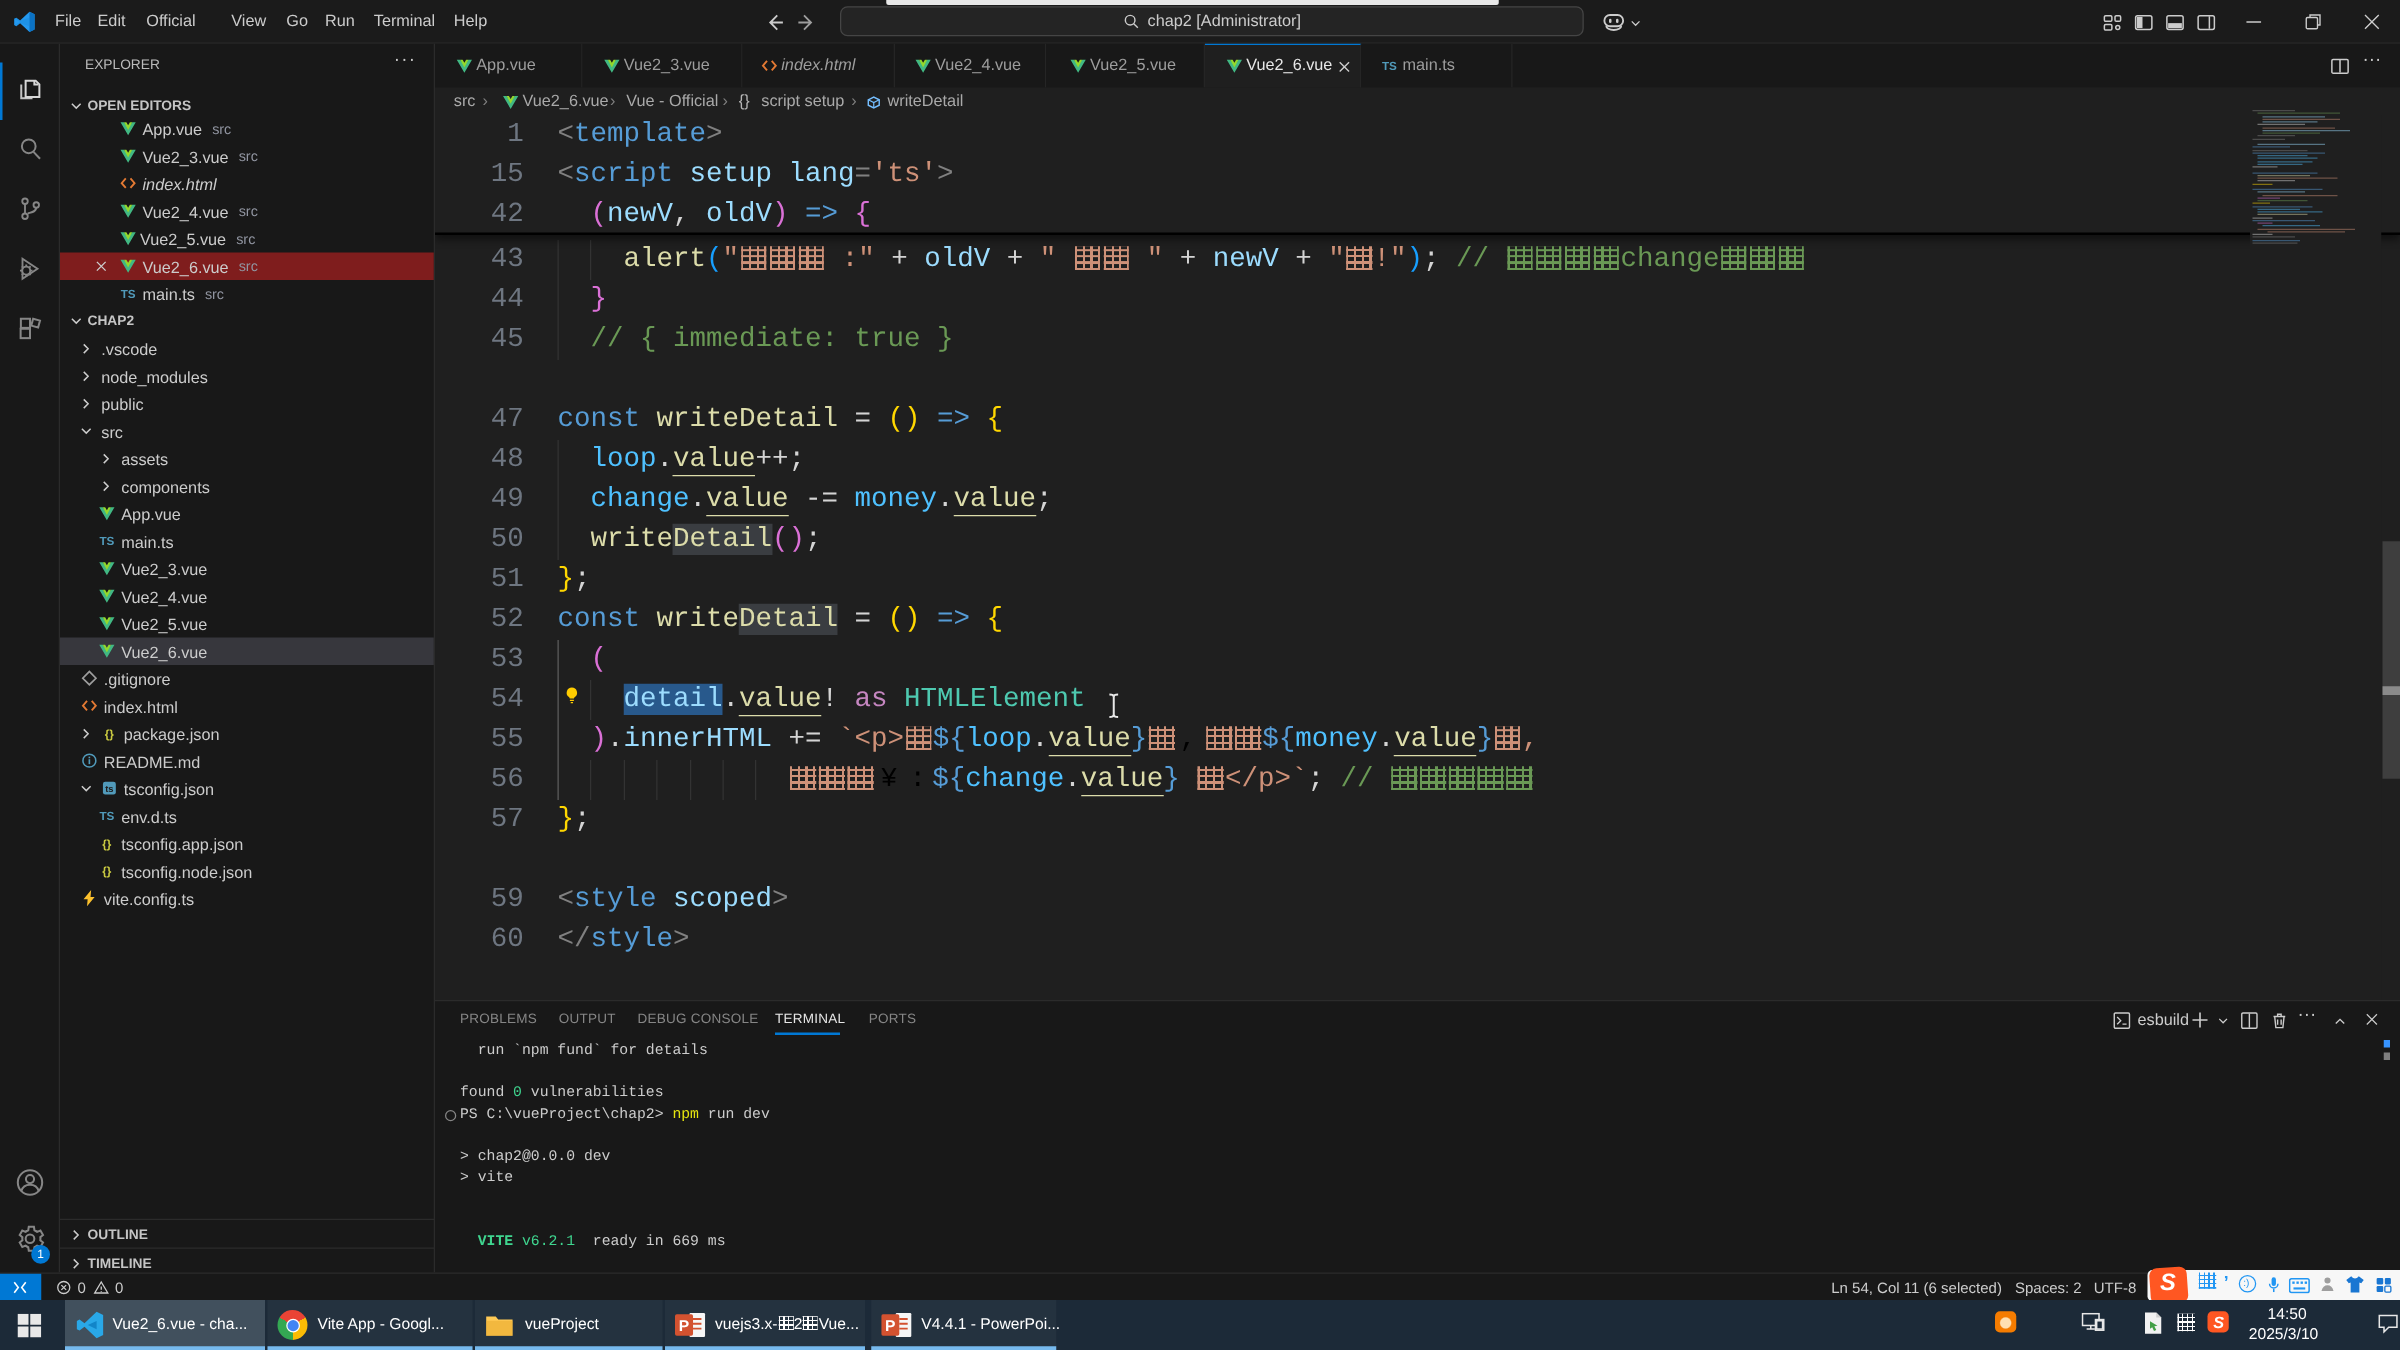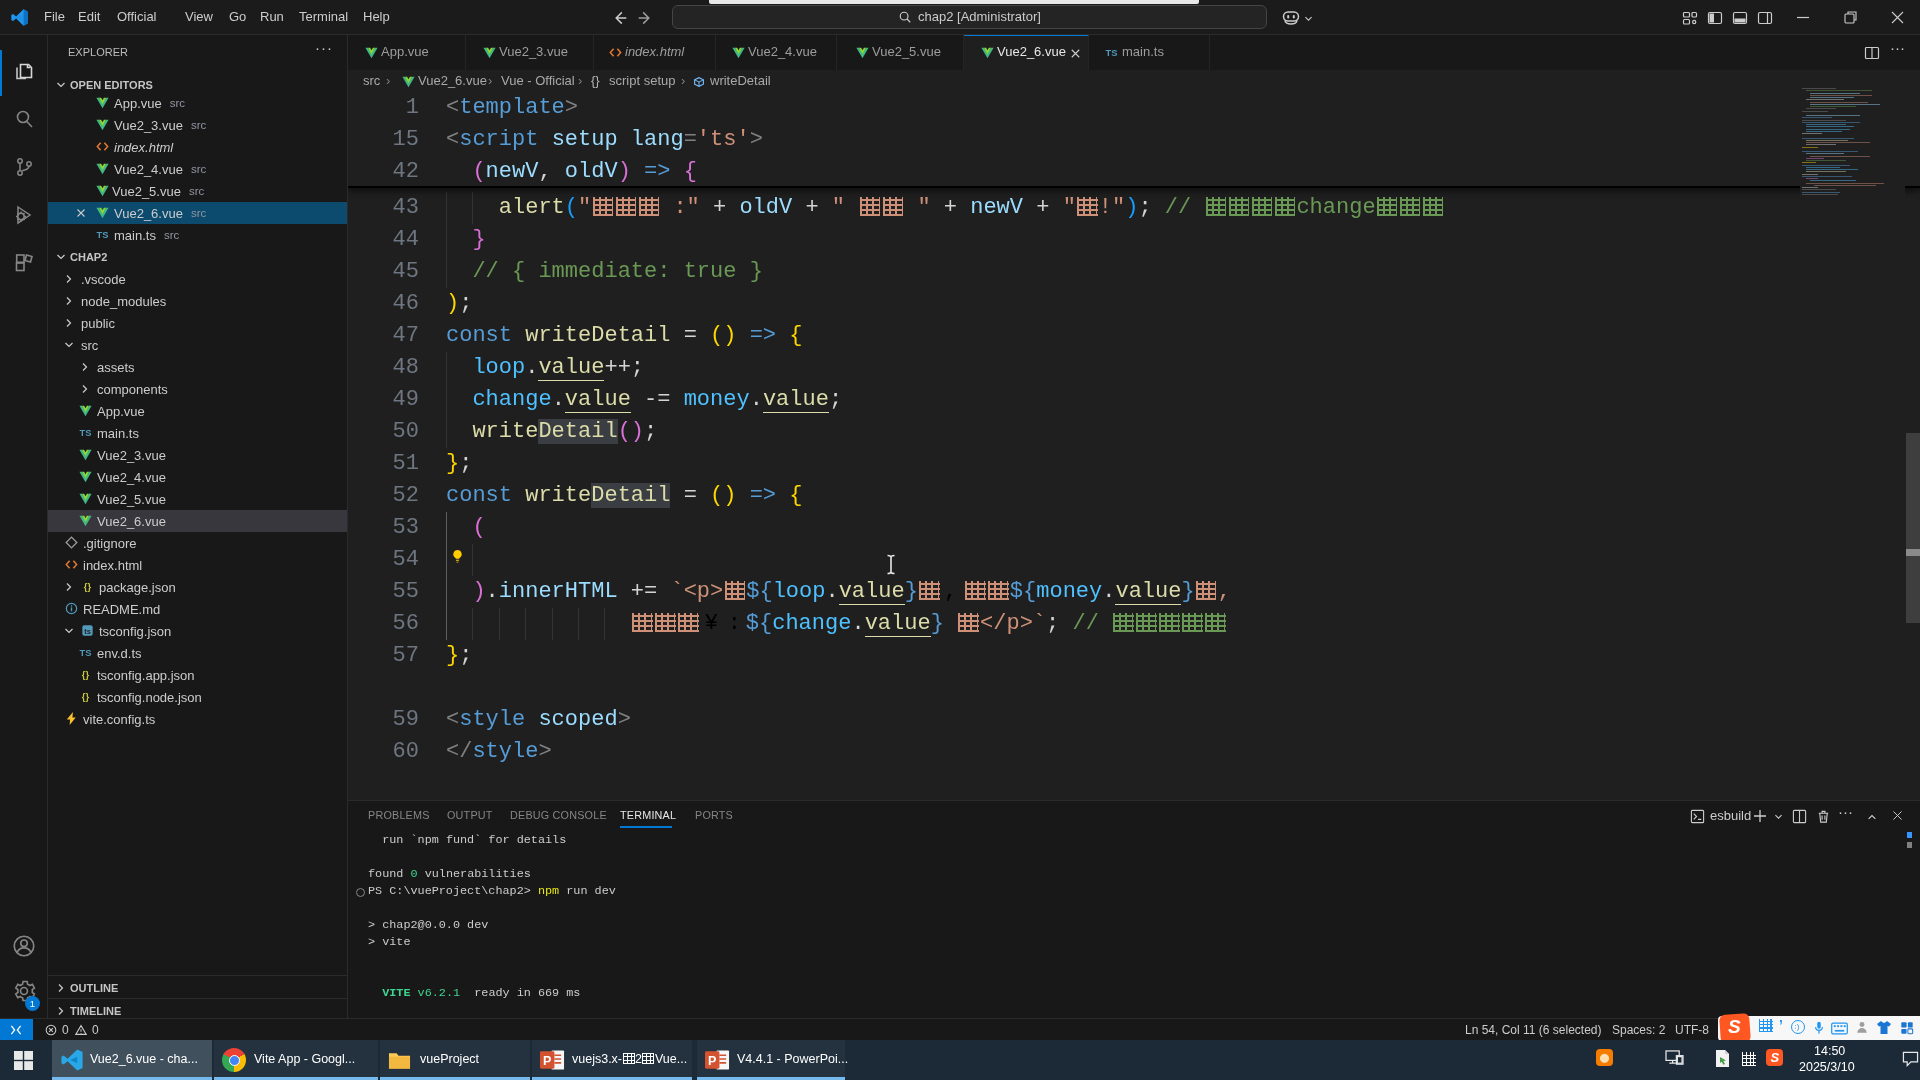--- a/index.html
+++ b/index.html
@@ -248,21 +248,21 @@
     </div>
     <div class="trow" style="top:145px;">
       <s class="tlab" style="left:64px;">Vue2_5.vue<em class="desc">src</em></s>
       <s style="position:absolute;left:47px;top:3px">
         <svg class="fi" width="15" height="15" viewBox="0 0 16 16">
           <path fill="#41b883" d="M1.5 3h3L8 7.5 11.5 3h3L8 14z"></path>
           <path fill="#94d82d" d="M4.5 3h2L8 5.5 9.5 3h2L8 9.5z"></path>
         </svg>
       </s>
     </div>
-    <div class="trow" style="top:167px;background:#0c4a6e;">
+    <div class="trow" style="top:167px;background:#7f1d1d;">
       <s class="tlab" style="left:66px;">Vue2_6.vue<em class="desc">src</em></s>
       <s style="position:absolute;left:25px;top:3px"><svg width="16" height="16" viewBox="0 0 16 16">
           <path stroke="#cccccc" stroke-width="1.1" d="M4.5 4.5l7 7M11.5 4.5l-7 7"></path>
         </svg></s>
       <s style="position:absolute;left:47px;top:3px">
         <svg class="fi" width="15" height="15" viewBox="0 0 16 16">
           <path fill="#41b883" d="M1.5 3h3L8 7.5 11.5 3h3L8 14z"></path>
           <path fill="#94d82d" d="M4.5 3h2L8 5.5 9.5 3h2L8 9.5z"></path>
         </svg>
       </s>
@@ -581,29 +581,28 @@
       <path fill="none" stroke="#75beff" stroke-width="1.3" d="M3 5.5L8 3l5 2.5v5L8 13l-5-2.5z"></path>
       <path fill="none" stroke="#75beff" stroke-width="1.1" d="M3 5.5L8 8l5-2.5M8 8v5"></path>
     </svg>
   <s style="left:362px">writeDetail</s>
 </div>
 
 <div id="code">
   <div class="line" style="top:100px"><u class="g" style="left:98.0px"></u><u class="g" style="left:124.4px"></u><s class="num">43</s><span class="ct">    <b class="fn">alert</b><b class="b3">(</b><b class="s">"</b><i class="cj si"></i><i class="cj si"></i><i class="cj si"></i><b class="s"> :"</b><b class="w"> + </b><b class="at">oldV</b><b class="w"> + </b><b class="s">" </b><i class="cj si"></i><i class="cj si"></i><b class="s"> "</b><b class="w"> + </b><b class="at">newV</b><b class="w"> + </b><b class="s">"</b><i class="cj si"></i><b class="s">!"</b><b class="b3">)</b><b class="w">;</b> <b class="cm">// </b><i class="cj ci"></i><i class="cj ci"></i><i class="cj ci"></i><i class="cj ci"></i><b class="cm">change</b><i class="cj ci"></i><i class="cj ci"></i><i class="cj ci"></i></span></div>
     <div class="line" style="top:132px"><u class="g" style="left:98.0px"></u><s class="num">44</s><span class="ct">  <b class="b2">}</b></span></div>
     <div class="line" style="top:164px"><u class="g" style="left:98.0px"></u><s class="num">45</s><span class="ct">  <b class="cm">// { immediate: true }</b></span></div>
-    <div class="line" style="top:196px"><s class="num">46</s><span class="ct"><b class="b1">)</b><b class="w">;</b></span></div>
     <div class="line" style="top:228px"><s class="num">47</s><span class="ct"><b class="k">const</b> <b class="fn">writeDetail</b> <b class="w">=</b> <b class="b1">()</b> <b class="k">=&gt;</b> <b class="b1">{</b></span></div>
     <div class="line" style="top:260px"><u class="g" style="left:98.0px"></u><s class="num">48</s><span class="ct">  <b class="v">loop</b><b class="w">.</b><b class="val">value</b><b class="w">++;</b></span></div>
     <div class="line" style="top:292px"><u class="g" style="left:98.0px"></u><s class="num">49</s><span class="ct">  <b class="v">change</b><b class="w">.</b><b class="val">value</b> <b class="w">-=</b> <b class="v">money</b><b class="w">.</b><b class="val">value</b><b class="w">;</b></span></div>
     <div class="line" style="top:324px"><u class="g" style="left:98.0px"></u><s class="num">50</s><span class="ct">  <b class="fn">write</b><b class="fn hl">Detail</b><b class="b2">()</b><b class="w">;</b></span></div>
     <div class="line" style="top:356px"><s class="num">51</s><span class="ct"><b class="b1">}</b><b class="w">;</b></span></div>
     <div class="line" style="top:388px"><s class="num">52</s><span class="ct"><b class="k">const</b> <b class="fn">write</b><b class="fn hl">Detail</b> <b class="w">=</b> <b class="b1">()</b> <b class="k">=&gt;</b> <b class="b1">{</b></span></div>
     <div class="line" style="top:420px"><u class="g" style="left:98.0px;background:#5e5e5e"></u><s class="num">53</s><span class="ct">  <b class="b2">(</b></span></div>
-    <div class="line" style="top:452px"><u class="g" style="left:98.0px;background:#5e5e5e"></u><u class="g" style="left:124.4px"></u><s class="num">54</s><svg class="bulb" width="15" height="15" viewBox="0 0 16 16">
+    <div class="line" style="top:452px"><u class="g" style="left:98.0px;background:#5e5e5e"></u><u class="g" style="left:124.4px"></u><s class="num">54</s><span class="ct">    <b class="sel"><b class="at">detail</b></b><b class="w">.</b><b class="val">value</b><b class="w">!</b> <b class="kw2">as</b> <b class="ty">HTMLElement</b></span><svg class="bulb" width="15" height="15" viewBox="0 0 16 16">
         <path fill="#ffcc00" d="M8 1a4.5 4.5 0 0 0-2.5 8.2c.4.3.7.8.7 1.3h3.6c0-.5.3-1 .7-1.3A4.5 4.5 0 0 0 8 1z"></path>
         <path fill="#ffcc00" d="M6.3 11.5h3.4v1H6.3zM7 13.5h2v1H7z"></path>
       </svg></div>
     <div class="line" style="top:484px"><u class="g" style="left:98.0px;background:#5e5e5e"></u><s class="num">55</s><span class="ct">  <b class="b2">)</b><b class="w">.</b><b class="at">innerHTML</b> <b class="w">+=</b> <b class="s">`&lt;p&gt;</b><i class="cj si"></i><b class="k">${</b><b class="v">loop</b><b class="w">.</b><b class="val">value</b><b class="k">}</b><i class="cj si"></i><i class="fw si l">,</i><i class="cj si"></i><i class="cj si"></i><b class="k">${</b><b class="v">money</b><b class="w">.</b><b class="val">value</b><b class="k">}</b><i class="cj si"></i><b class="s">,</b></span></div>
     <div class="line" style="top:516px"><u class="g" style="left:98.0px;background:#5e5e5e"></u><u class="g" style="left:124.4px"></u><u class="g" style="left:150.8px"></u><u class="g" style="left:177.2px"></u><u class="g" style="left:203.6px"></u><u class="g" style="left:230.0px"></u><u class="g" style="left:256.4px"></u><s class="num">56</s><span class="ct">              <i class="cj si"></i><i class="cj si"></i><i class="cj si"></i><i class="fw si c">¥</i><i class="fw si c">:</i><b class="k">${</b><b class="v">change</b><b class="w">.</b><b class="val">value</b><b class="k">}</b> <i class="cj si"></i><b class="s">&lt;/p&gt;`</b><b class="w">;</b> <b class="cm">// </b><i class="cj ci"></i><i class="cj ci"></i><i class="cj ci"></i><i class="cj ci"></i><i class="cj ci"></i></span></div>
     <div class="line" style="top:548px"><s class="num">57</s><span class="ct"><b class="b1">}</b><b class="w">;</b></span></div>
     <div class="line" style="top:612px"><s class="num">59</s><span class="ct"><b class="pu">&lt;</b><b class="k">style</b> <b class="at">scoped</b><b class="pu">&gt;</b></span></div>
     <div class="line" style="top:644px"><s class="num">60</s><span class="ct"><b class="pu">&lt;/</b><b class="k">style</b><b class="pu">&gt;</b></span></div>
   <div id="sticky">
       <div class="line" style="top:0px"><s class="num">1</s><span class="ct"><b class="pu">&lt;</b><b class="k">template</b><b class="pu">&gt;</b></span></div>

